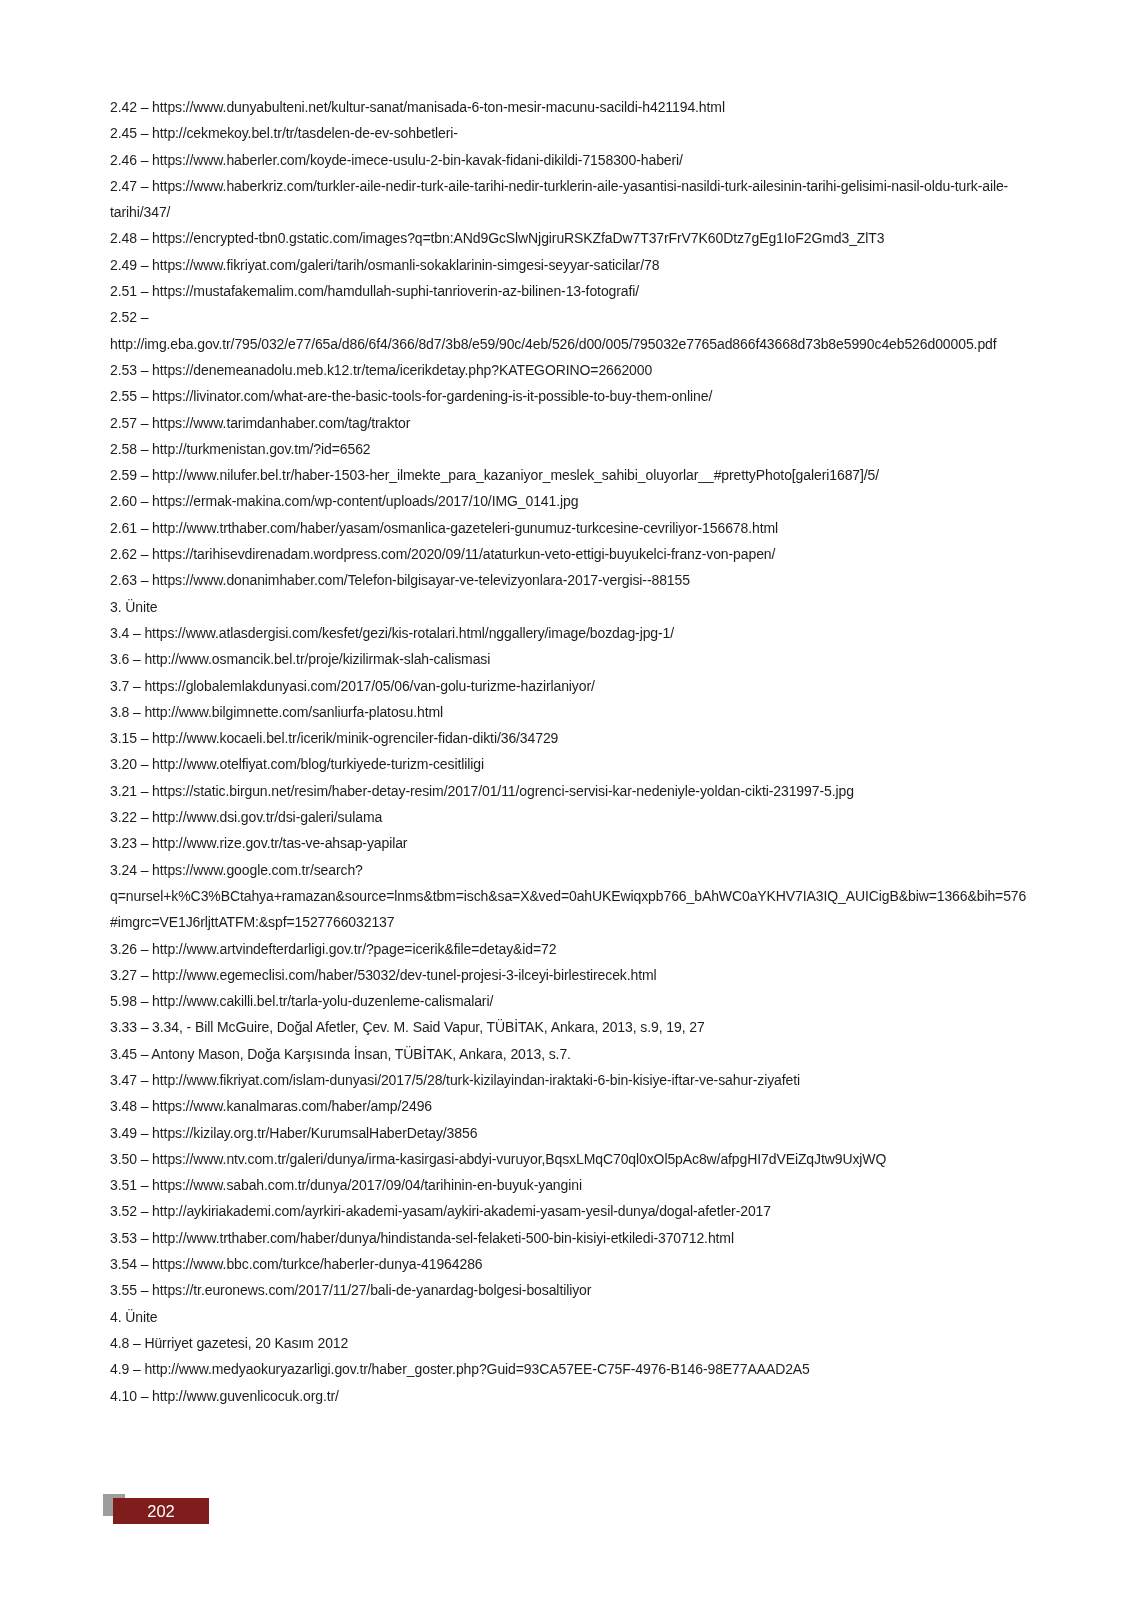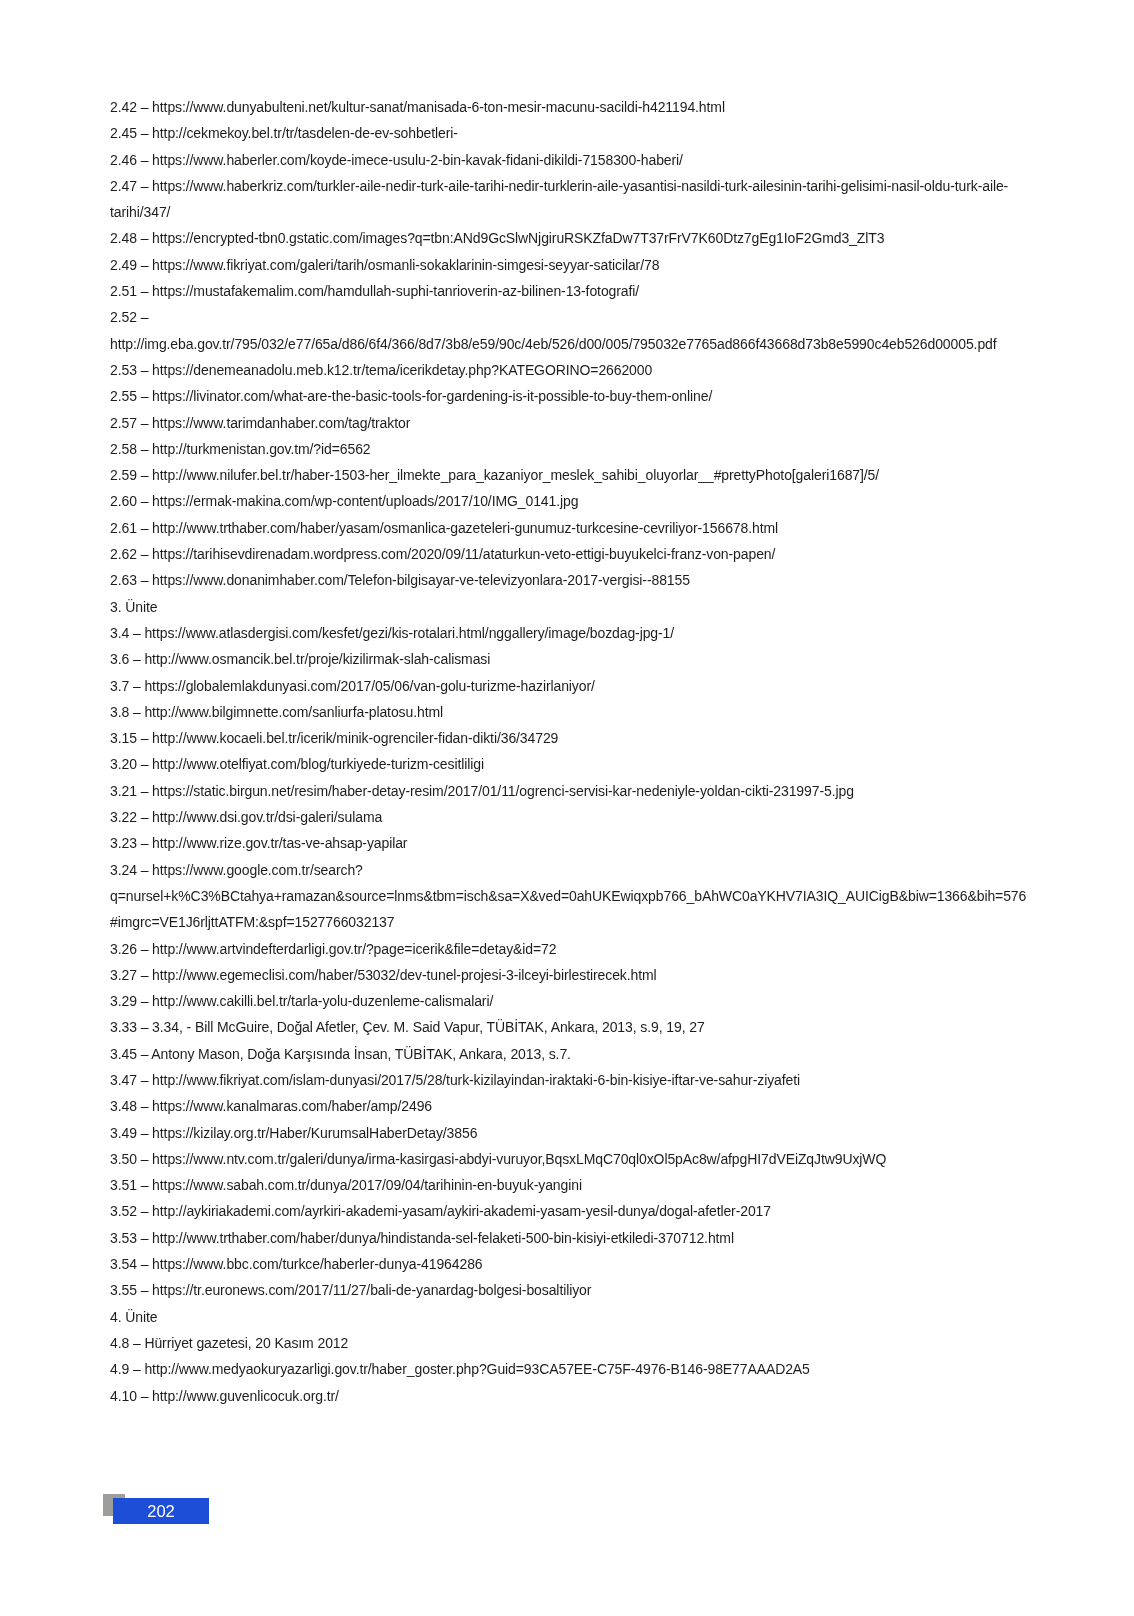--- a/index.html
+++ b/index.html
@@ -47,21 +47,21 @@
     width: 22px;
     height: 22px;
     background: #9d9d9c;
   }
   .page-badge {
     position: absolute;
     left: 10px;
     top: 4px;
     width: 96px;
     height: 26px;
-    background: #1d4ed8;
+    background: #7f1d1d;
     color: #ffffff;
     display: flex;
     align-items: center;
     justify-content: center;
     font-size: 16.5px;
   }
 </style>
 </head>
 <body>
 
@@ -89,21 +89,21 @@
     <div class="entry">3.7 – https://globalemlakdunyasi.com/2017/05/06/van-golu-turizme-hazirlaniyor/</div>
     <div class="entry">3.8 – http://www.bilgimnette.com/sanliurfa-platosu.html</div>
     <div class="entry">3.15 – http://www.kocaeli.bel.tr/icerik/minik-ogrenciler-fidan-dikti/36/34729</div>
     <div class="entry">3.20 – http://www.otelfiyat.com/blog/turkiyede-turizm-cesitliligi</div>
     <div class="entry">3.21 – https://static.birgun.net/resim/haber-detay-resim/2017/01/11/ogrenci-servisi-kar-nedeniyle-yoldan-cikti-231997-5.jpg</div>
     <div class="entry">3.22 – http://www.dsi.gov.tr/dsi-galeri/sulama</div>
     <div class="entry">3.23 – http://www.rize.gov.tr/tas-ve-ahsap-yapilar</div>
     <div class="entry">3.24 – https://www.google.com.tr/search?q=nursel+k%C3%BCtahya+ramazan&amp;source=lnms&amp;tbm=isch&amp;sa=X&amp;ved=0ahUKEwiqxpb766_bAhWC0aYKHV7IA3IQ_AUICigB&amp;biw=1366&amp;bih=576#imgrc=VE1J6rljttATFM:&amp;spf=1527766032137</div>
     <div class="entry">3.26 – http://www.artvindefterdarligi.gov.tr/?page=icerik&amp;file=detay&amp;id=72</div>
     <div class="entry">3.27 – http://www.egemeclisi.com/haber/53032/dev-tunel-projesi-3-ilceyi-birlestirecek.html</div>
-    <div class="entry">3.29 – http://www.cakilli.bel.tr/tarla-yolu-duzenleme-calismalari/</div>
+    <div class="entry">5.98 – http://www.cakilli.bel.tr/tarla-yolu-duzenleme-calismalari/</div>
     <div class="entry">3.33 – 3.34, - Bill McGuire, Doğal Afetler, Çev. M. Said Vapur, TÜBİTAK, Ankara, 2013, s.9, 19, 27</div>
     <div class="entry">3.45 – Antony Mason, Doğa Karşısında İnsan, TÜBİTAK, Ankara, 2013, s.7.</div>
     <div class="entry">3.47 – http://www.fikriyat.com/islam-dunyasi/2017/5/28/turk-kizilayindan-iraktaki-6-bin-kisiye-iftar-ve-sahur-ziyafeti</div>
     <div class="entry">3.48 – https://www.kanalmaras.com/haber/amp/2496</div>
     <div class="entry">3.49 – https://kizilay.org.tr/Haber/KurumsalHaberDetay/3856</div>
     <div class="entry">3.50 – https://www.ntv.com.tr/galeri/dunya/irma-kasirgasi-abdyi-vuruyor,BqsxLMqC70ql0xOl5pAc8w/afpgHI7dVEiZqJtw9UxjWQ</div>
     <div class="entry">3.51 – https://www.sabah.com.tr/dunya/2017/09/04/tarihinin-en-buyuk-yangini</div>
     <div class="entry">3.52 – http://aykiriakademi.com/ayrkiri-akademi-yasam/aykiri-akademi-yasam-yesil-dunya/dogal-afetler-2017</div>
     <div class="entry">3.53 – http://www.trthaber.com/haber/dunya/hindistanda-sel-felaketi-500-bin-kisiyi-etkiledi-370712.html</div>
     <div class="entry">3.54 – https://www.bbc.com/turkce/haberler-dunya-41964286</div>

